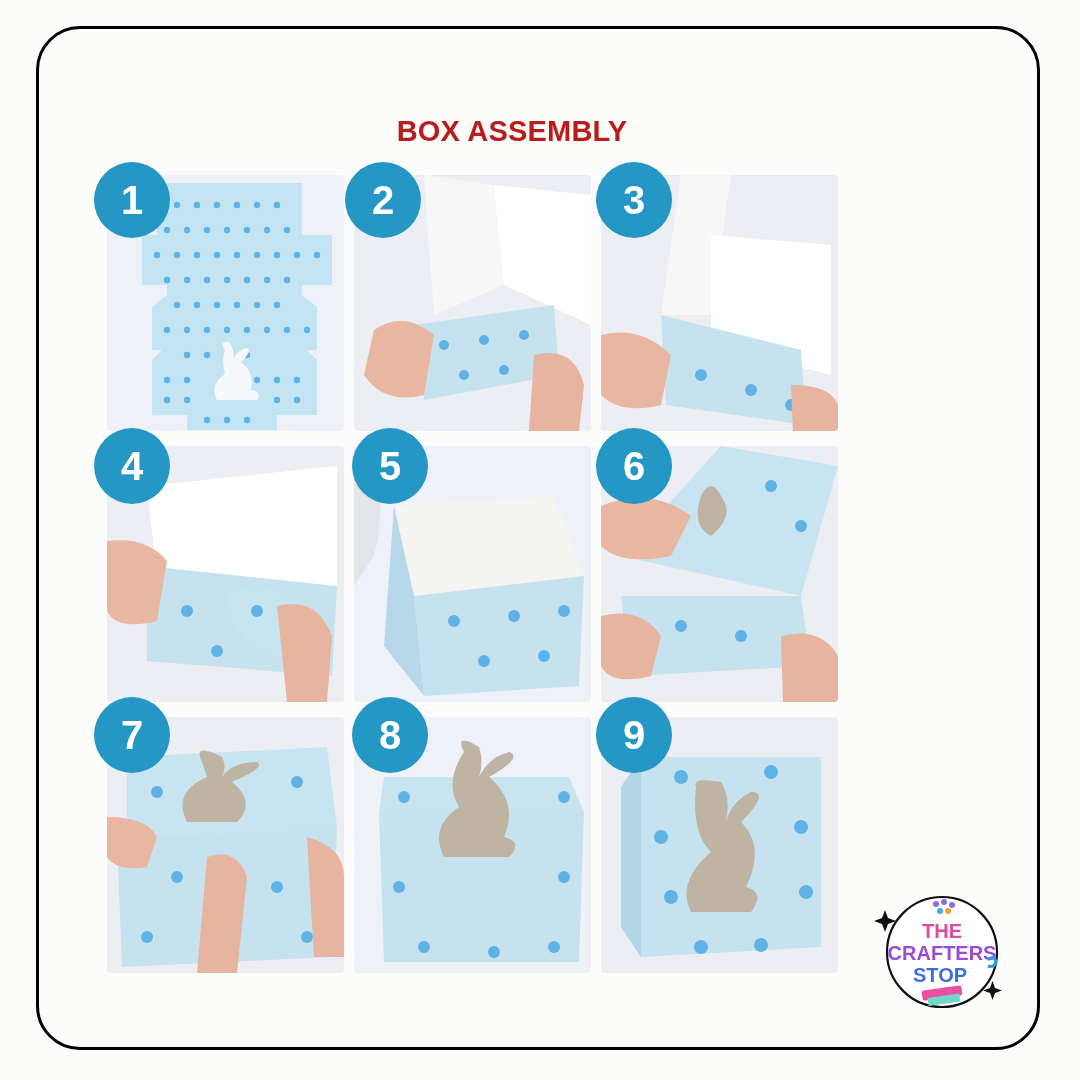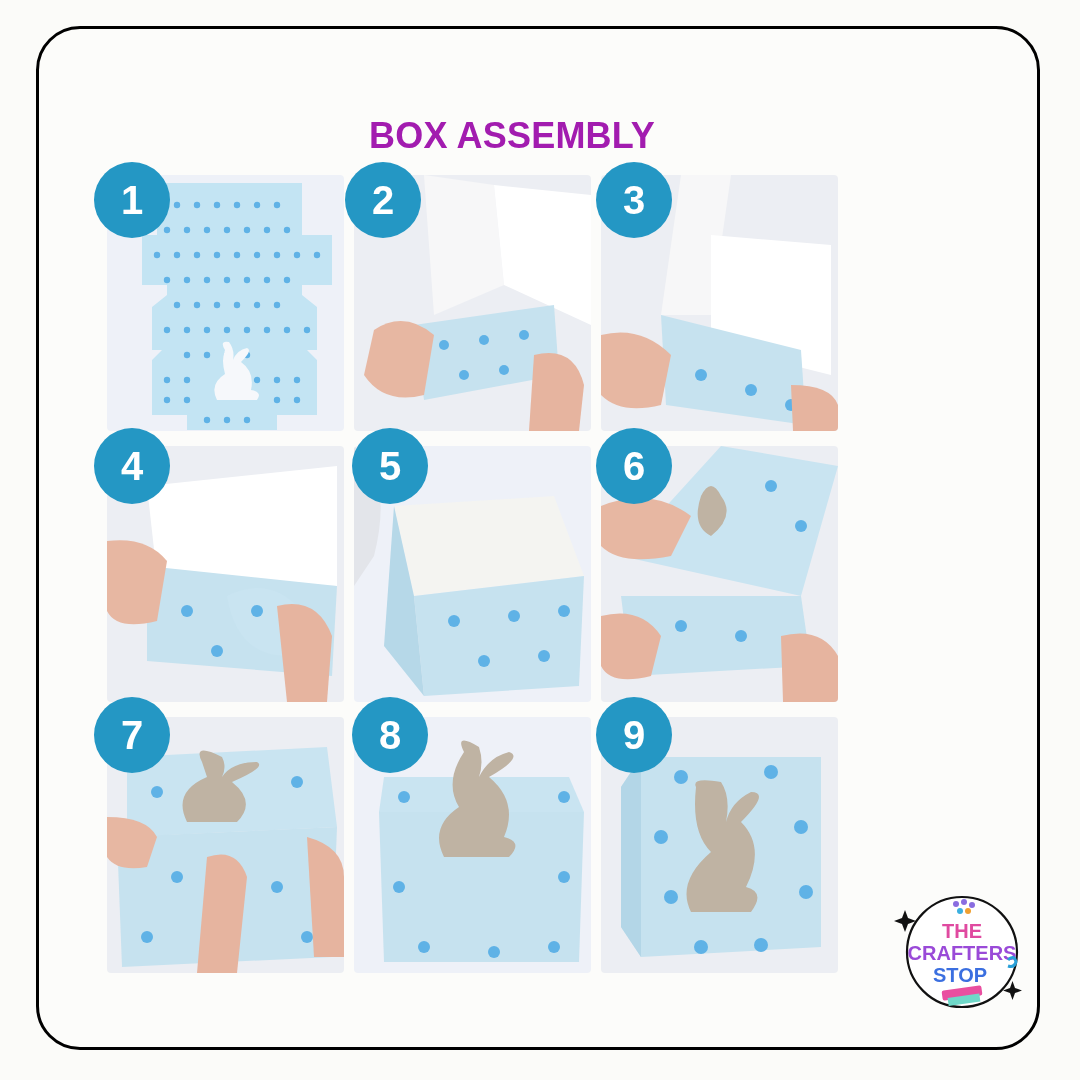--- a/index.html
+++ b/index.html
@@ -1,23 +1,23 @@
 <!DOCTYPE html>
 <html><head>
 <meta charset="utf-8">
 <style>
   html,body{margin:0;padding:0;}
   body{width:1080px;height:1080px;background:#fbfbf9;position:relative;overflow:hidden;font-family:"Liberation Sans",sans-serif;}
   .frame{position:absolute;left:36px;top:26px;width:1004px;height:1024px;border:3px solid #000;border-radius:44px;box-sizing:border-box;background:#fcfcfa;}
-  .title{position:absolute;left:0;width:946px;top:86px;text-align:center;font-weight:700;font-size:36px;letter-spacing:0.2px;color:#a21caf;}
+  .title{position:absolute;left:0;width:946px;top:86px;text-align:center;font-weight:700;font-size:29px;letter-spacing:0.2px;color:#b91c1c;}
   .grid{position:absolute;left:107px;top:175px;width:732px;height:798px;}
   .cell{position:absolute;width:237px;height:256px;border-radius:4px;overflow:hidden;}
   .cell svg{display:block;width:100%;height:100%;}
   .badge{position:absolute;width:76px;height:76px;border-radius:50%;background:#2497c4;color:#fff;font-weight:700;font-size:40px;display:flex;align-items:center;justify-content:center;z-index:5;}
-  .logo{position:absolute;left:892px;top:888px;width:140px;height:130px;}
+  .logo{position:absolute;left:872px;top:888px;width:140px;height:130px;}
 </style>
 </head>
 <body>
 
 <div class="frame">
   <div class="title">BOX ASSEMBLY</div>
 </div>
 
 <div class="grid">
 

